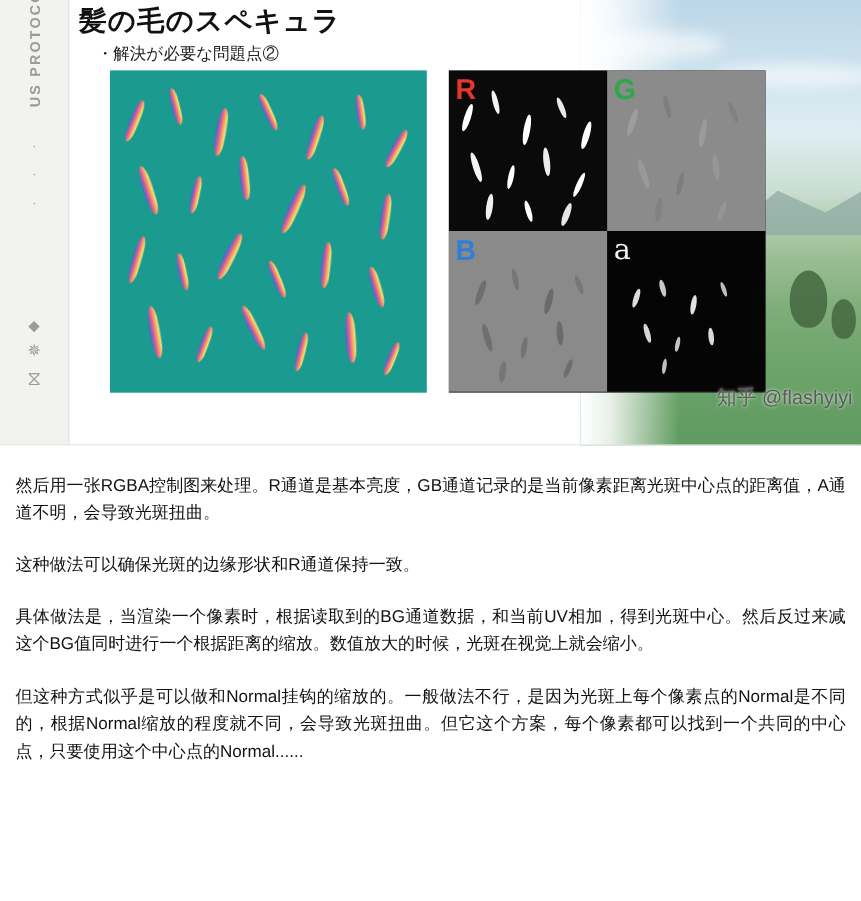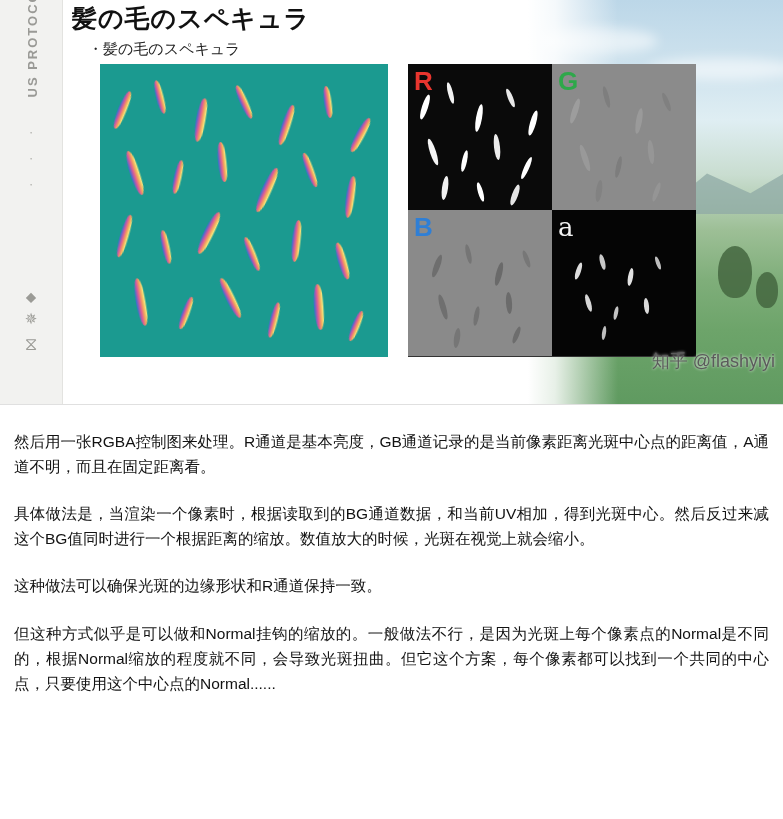--- a/index.html
+++ b/index.html
@@ -238,21 +238,21 @@
   </div>
 
   <div class="slide-spine"></div>
   <div class="spine-title">US PROTOCOL</div>
   <div class="spine-glyphs">・<br>・<br>・</div>
   <div class="spine-mark" style="top:288px;">⬥</div>
   <div class="spine-mark" style="top:310px;">✵</div>
   <div class="spine-mark" style="top:334px;font-size:18px;">⧖</div>
 
   <div class="slide-h1">髪の毛のスペキュラ</div>
-  <div class="slide-h2">・髪の毛のスペキュラ</div>
+  <div class="slide-h2">・解決が必要な問題点②</div>
 
   <div class="panel-teal">
     <div class="hair-strand" style="left:18px;top:26px;width:9px;height:40px;transform:rotate(22deg);"></div>
     <div class="hair-strand" style="left:56px;top:16px;width:8px;height:34px;transform:rotate(-14deg);"></div>
     <div class="hair-strand" style="left:96px;top:34px;width:10px;height:44px;transform:rotate(10deg);"></div>
     <div class="hair-strand" style="left:140px;top:20px;width:8px;height:36px;transform:rotate(-24deg);"></div>
     <div class="hair-strand" style="left:182px;top:40px;width:9px;height:42px;transform:rotate(18deg);"></div>
     <div class="hair-strand" style="left:224px;top:22px;width:8px;height:32px;transform:rotate(-8deg);"></div>
     <div class="hair-strand" style="left:256px;top:52px;width:9px;height:38px;transform:rotate(28deg);"></div>
     <div class="hair-strand" style="left:30px;top:86px;width:10px;height:46px;transform:rotate(-18deg);"></div>
@@ -326,17 +326,17 @@
     <div class="quad-label ql-g">G</div>
     <div class="quad-label ql-b">B</div>
     <div class="quad-label ql-a">a</div>
   </div>
 
   <div class="watermark">知乎 @flashyiyi</div>
   <div class="slide-rule"></div>
 </div>
 
 <div class="article">
-  <p>然后用一张RGBA控制图来处理。R通道是基本亮度，GB通道记录的是当前像素距离光斑中心点的距离值，A通道不明，而且在固定距离看。</p>
+  <p>然后用一张RGBA控制图来处理。R通道是基本亮度，GB通道记录的是当前像素距离光斑中心点的距离值，A通道不明，会导致光斑扭曲。</p>
+  <p>这种做法可以确保光斑的边缘形状和R通道保持一致。</p>
   <p>具体做法是，当渲染一个像素时，根据读取到的BG通道数据，和当前UV相加，得到光斑中心。然后反过来减这个BG值同时进行一个根据距离的缩放。数值放大的时候，光斑在视觉上就会缩小。</p>
-  <p>这种做法可以确保光斑的边缘形状和R通道保持一致。</p>
   <p>但这种方式似乎是可以做和Normal挂钩的缩放的。一般做法不行，是因为光斑上每个像素点的Normal是不同的，根据Normal缩放的程度就不同，会导致光斑扭曲。但它这个方案，每个像素都可以找到一个共同的中心点，只要使用这个中心点的Normal......</p>
 </div>
 
 </body></html>

